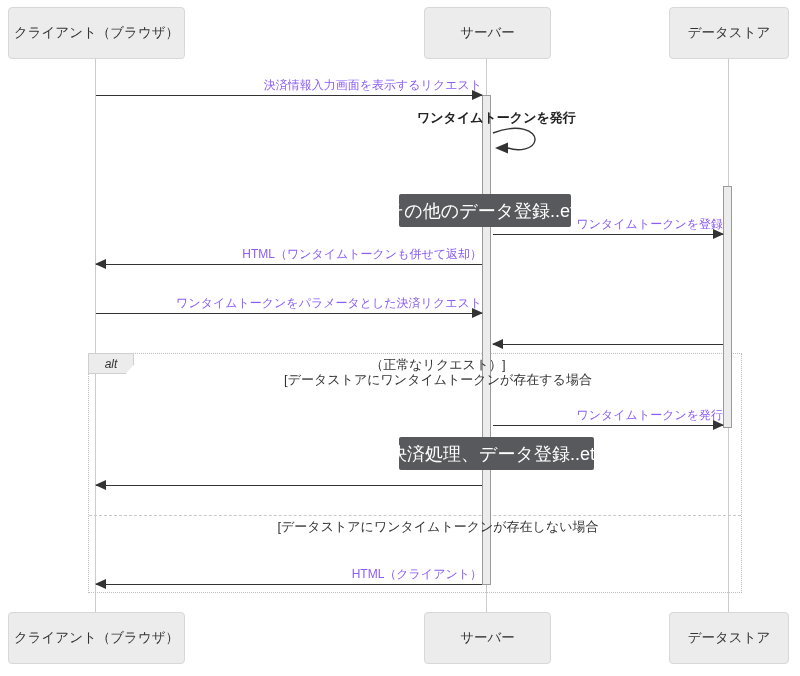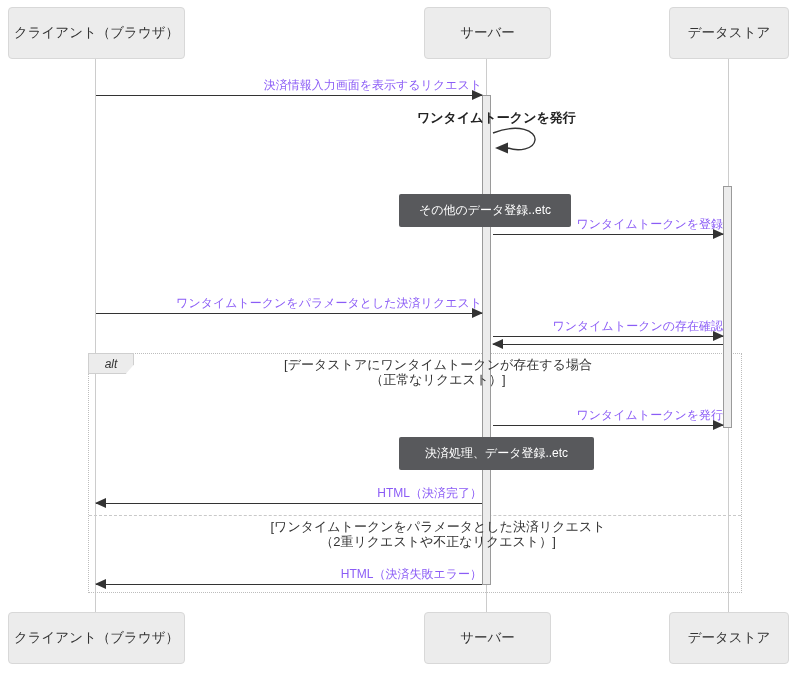--- a/index.html
+++ b/index.html
@@ -25,21 +25,21 @@
   .head-r{position:absolute;right:-1px;top:-6px;width:0;height:0;
     border-top:5.5px solid transparent;border-bottom:5.5px solid transparent;border-left:11px solid #333;}
   .head-l{position:absolute;left:-1px;top:-6px;width:0;height:0;
     border-top:5.5px solid transparent;border-bottom:5.5px solid transparent;border-right:11px solid #333;}
   .line-abs{position:absolute;height:0;border-top:1.4px solid #333;}
   .selfloop{position:absolute;overflow:visible;}
   .self-label{position:absolute;font-size:13px;line-height:16px;color:#222;white-space:nowrap;font-weight:bold;}
   
   .note{
     position:absolute;height:33px;background:#58595c;border-radius:2px;color:#ffffff;
-    display:flex;align-items:center;justify-content:center;font-size:12px;font-weight:500;white-space:nowrap;
+    display:flex;align-items:center;justify-content:center;font-size:18px;font-weight:500;white-space:nowrap;
   }
   
   .altframe{position:absolute;border:1px dotted #bdbdbd;box-sizing:border-box;}
   .alt-divider{position:absolute;left:0;right:0;height:0;border-top:1px dashed #c9c9c9;}
   .alt-tab{
     position:absolute;left:-1px;top:-1px;width:46px;height:21px;background:#ececec;border:1px solid #cfcfcf;
     box-sizing:border-box;display:flex;align-items:center;justify-content:center;
     font-size:12px;color:#333;
     clip-path:polygon(0 0,100% 0,100% 55%,82% 100%,0 100%);
     font-style:italic;
@@ -101,65 +101,63 @@
 
   <div class="msg" style="left:493px;top:168px;width:230px;margin-top:48px;">
     <div class="msg-label">ワンタイムトークンを登録</div>
     <div class="msg-line">
         <span class="head-r"></span>
       </div>
   </div>
 
   <div class="note" style="left:399px;top:194px;width:172px;">その他のデータ登録..etc</div>
 
+  <div class="msg" style="left:96px;top:246px;width:386px;">
+    <div class="msg-label">HTML（ワンタイムトークンも併せて返却）</div>
+    <div class="msg-line">
+        <span class="head-l"></span>
+      </div>
+  </div>
 
   <div class="msg" style="left:96px;top:295px;width:386px;">
     <div class="msg-label">ワンタイムトークンをパラメータとした決済リクエスト</div>
     <div class="msg-line">
         <span class="head-r"></span>
       </div>
   </div>
 
-  <div class="msg" style="left:493px;top:318px;width:230px;">
-    <div class="msg-label">ワンタイムトークンの存在確認</div>
-    <div class="msg-line">
-        <span class="head-r"></span>
-      </div>
-  </div>
 
   <div class="line-abs" style="left:493px;top:344px;width:230px;">
     <span class="head-l"></span>
   </div>
 
   <div class="cond" style="left:88px;top:357px;width:700px;">
+    <div>（正常なリクエスト）]</div>
     <div>[データストアにワンタイムトークンが存在する場合</div>
-    <div>（正常なリクエスト）]</div>
   </div>
 
   <div class="msg" style="left:493px;top:407px;width:230px;">
     <div class="msg-label">ワンタイムトークンを発行</div>
     <div class="msg-line">
         <span class="head-r"></span>
       </div>
   </div>
 
   <div class="note" style="left:399px;top:437px;width:195px;">決済処理、データ登録..etc</div>
 
   <div class="msg" style="left:96px;top:485px;width:386px;">
-    <div class="msg-label">HTML（決済完了）</div>
     <div class="msg-line">
         <span class="head-l"></span>
       </div>
   </div>
 
   <div class="cond" style="left:88px;top:519px;width:700px;">
-    <div>[ワンタイムトークンをパラメータとした決済リクエスト</div>
-    <div>（2重リクエストや不正なリクエスト）]</div>
+    <div>[データストアにワンタイムトークンが存在しない場合</div>
   </div>
 
   <div class="msg" style="left:96px;top:566px;width:386px;">
-    <div class="msg-label">HTML（決済失敗エラー）</div>
+    <div class="msg-label">HTML（クライアント）</div>
     <div class="msg-line">
         <span class="head-l"></span>
       </div>
   </div>
 
 </div>
 
 </body></html>

